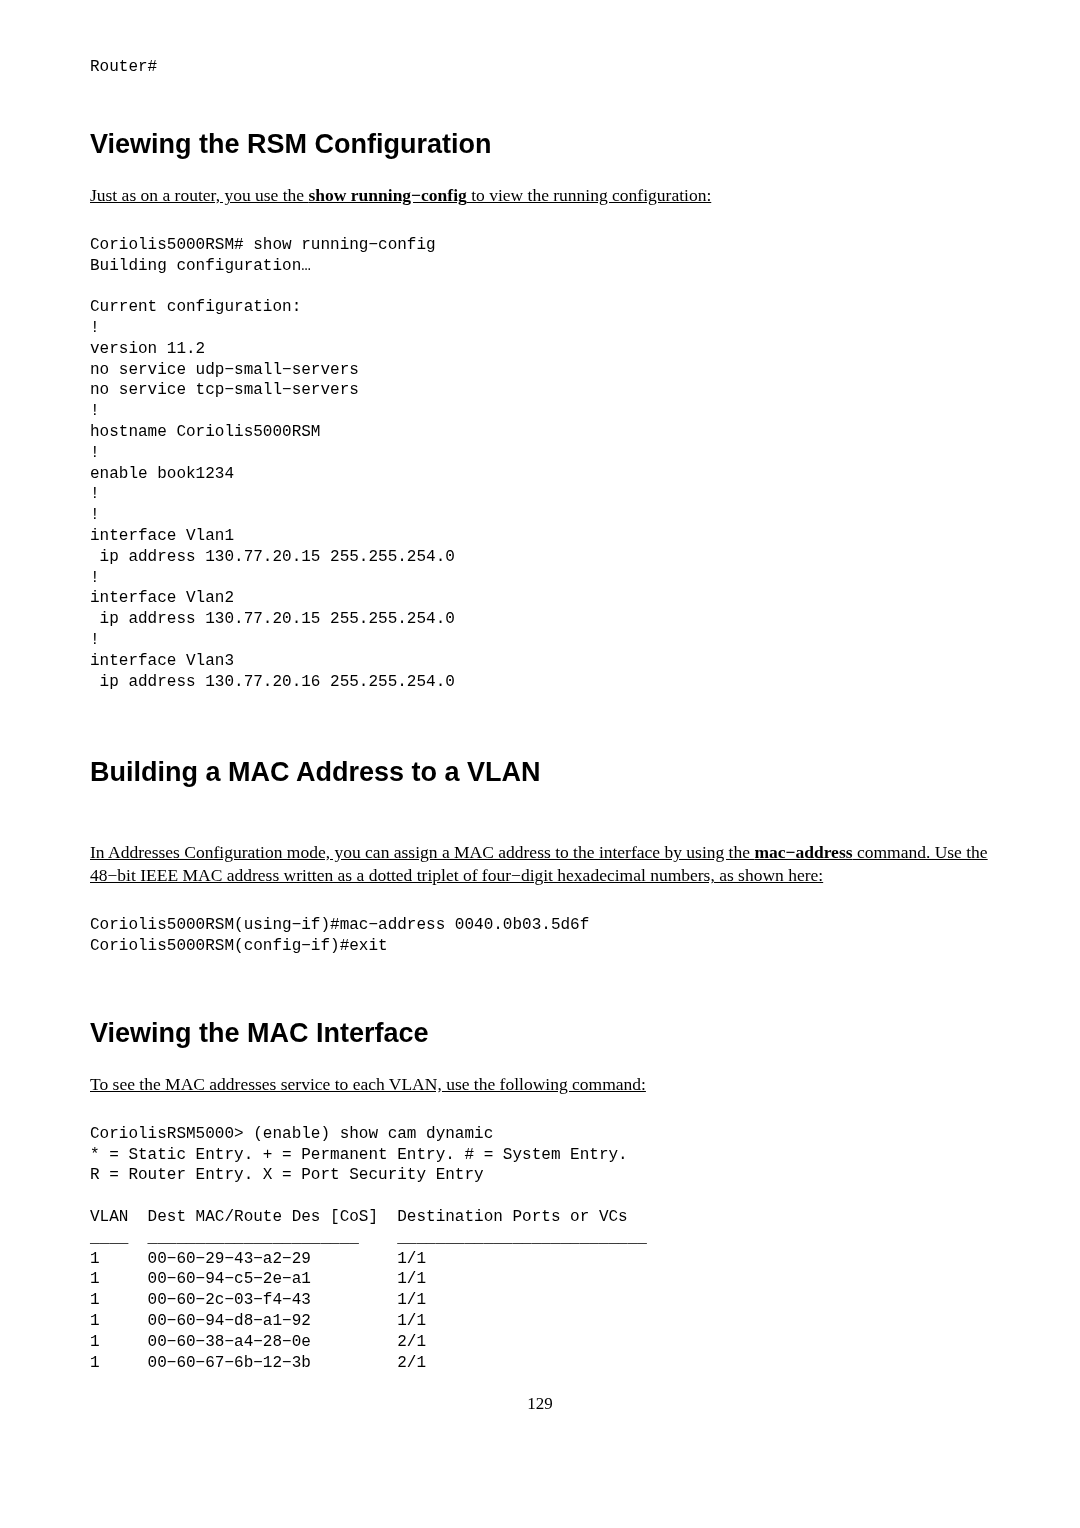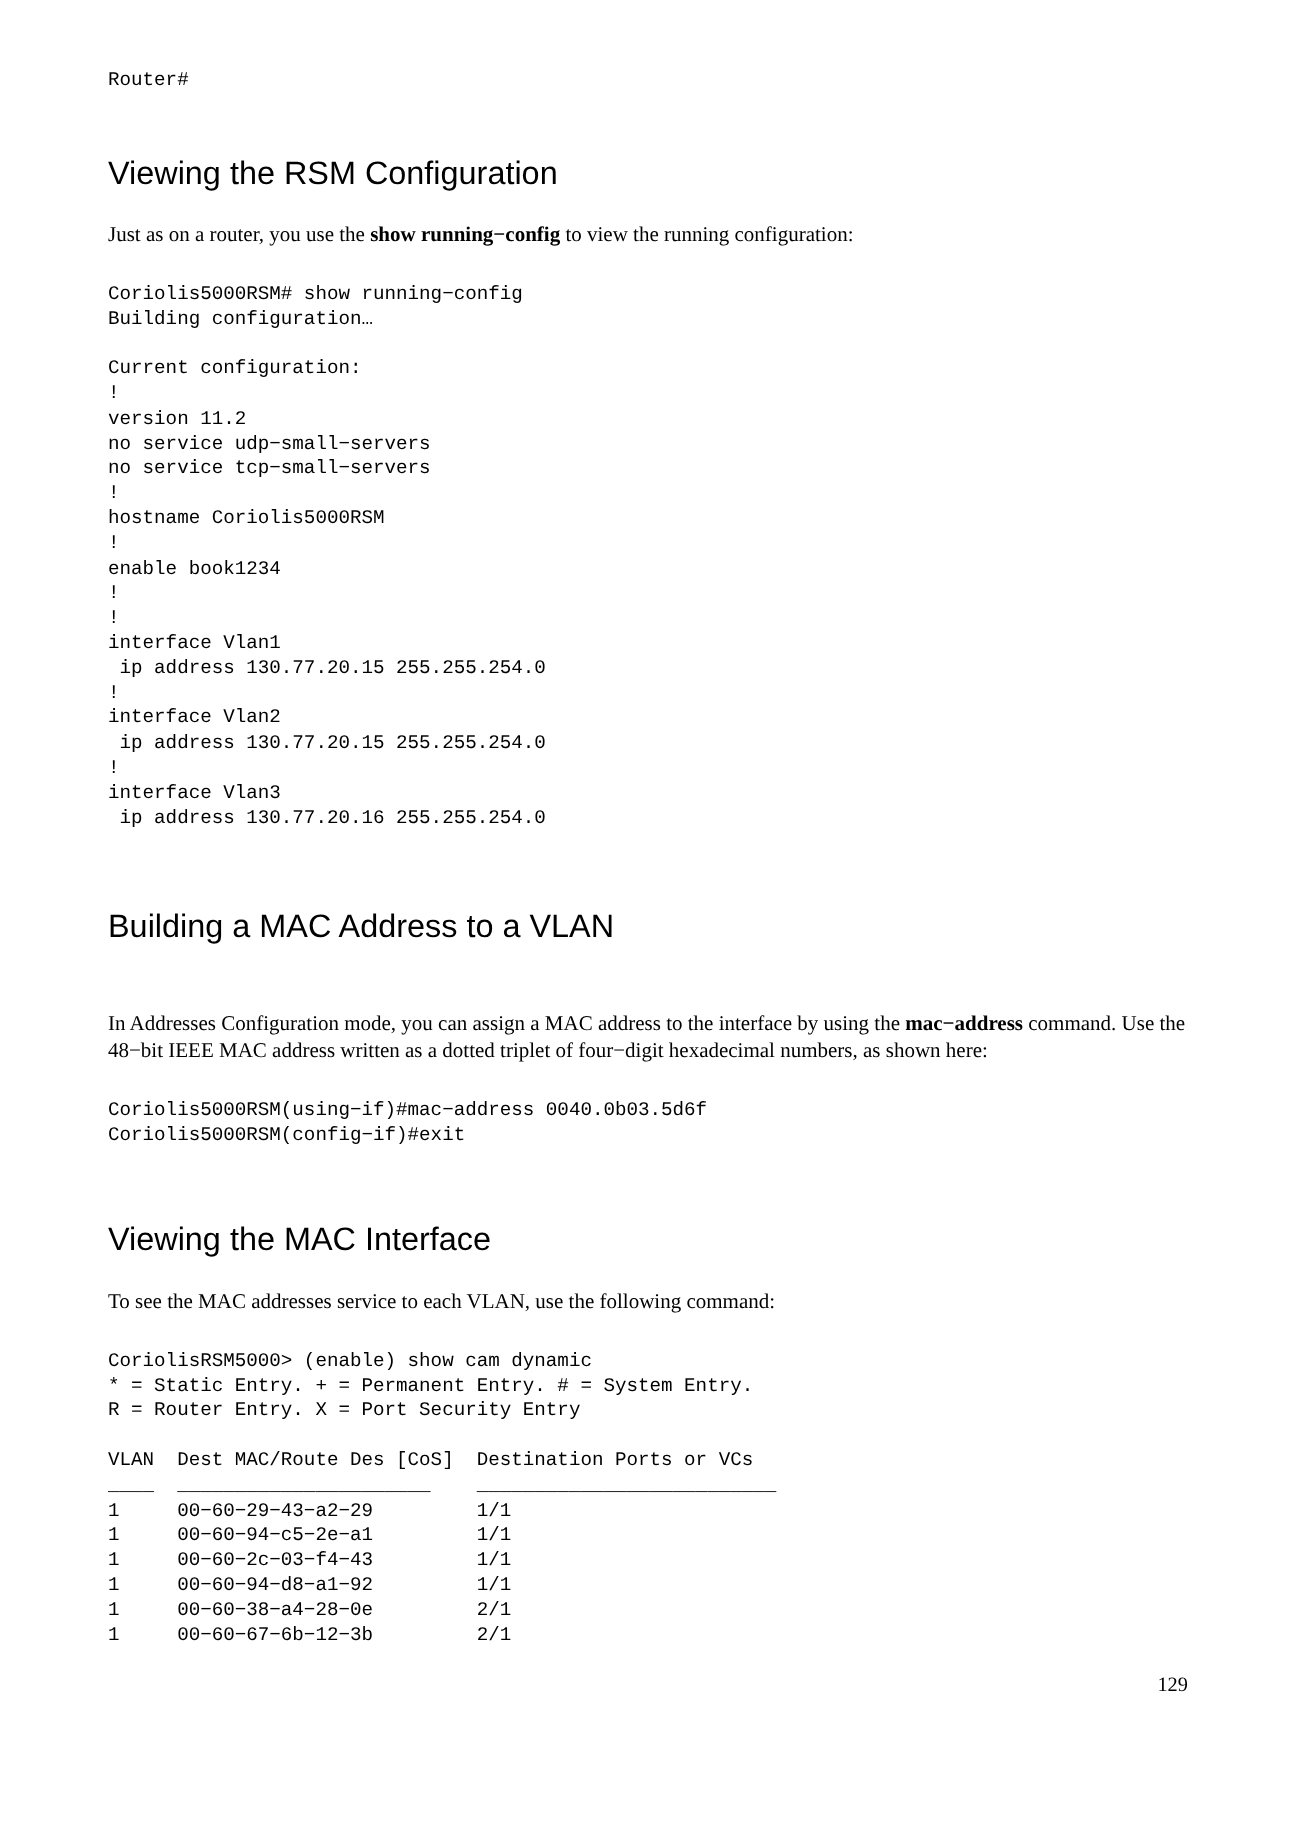--- a/index.html
+++ b/index.html
@@ -21,39 +21,40 @@
       font-size: 16px;
       white-space: pre;
       line-height: 1.3;
       margin-top: 27px;
     }
     .top-mono {
       margin-bottom: 48px;
     }
     h2 {
       font-family: Arial, Helvetica, sans-serif;
-      font-weight: normal;
+      font-weight: bold;
       font-size: 27px;
       margin-bottom: 22px;
     }
     .spacer-md {
       height: 28px;
     }
     .para {
       margin-bottom: 18px;
       font-size: 17.5px;
+      text-decoration: underline;
     }
     .bold {
       font-weight: bold;
     }
     .code-block {
       margin-bottom: 10px;
     }
     .page-number {
-      text-align: right;
+      text-align: center;
       font-size: 17px;
       margin-top: 20px;
     }
     .section2-top {
       margin-top: 62px;
     }
     .section3-top {
       margin-top: 58px;
     }
   </style>

